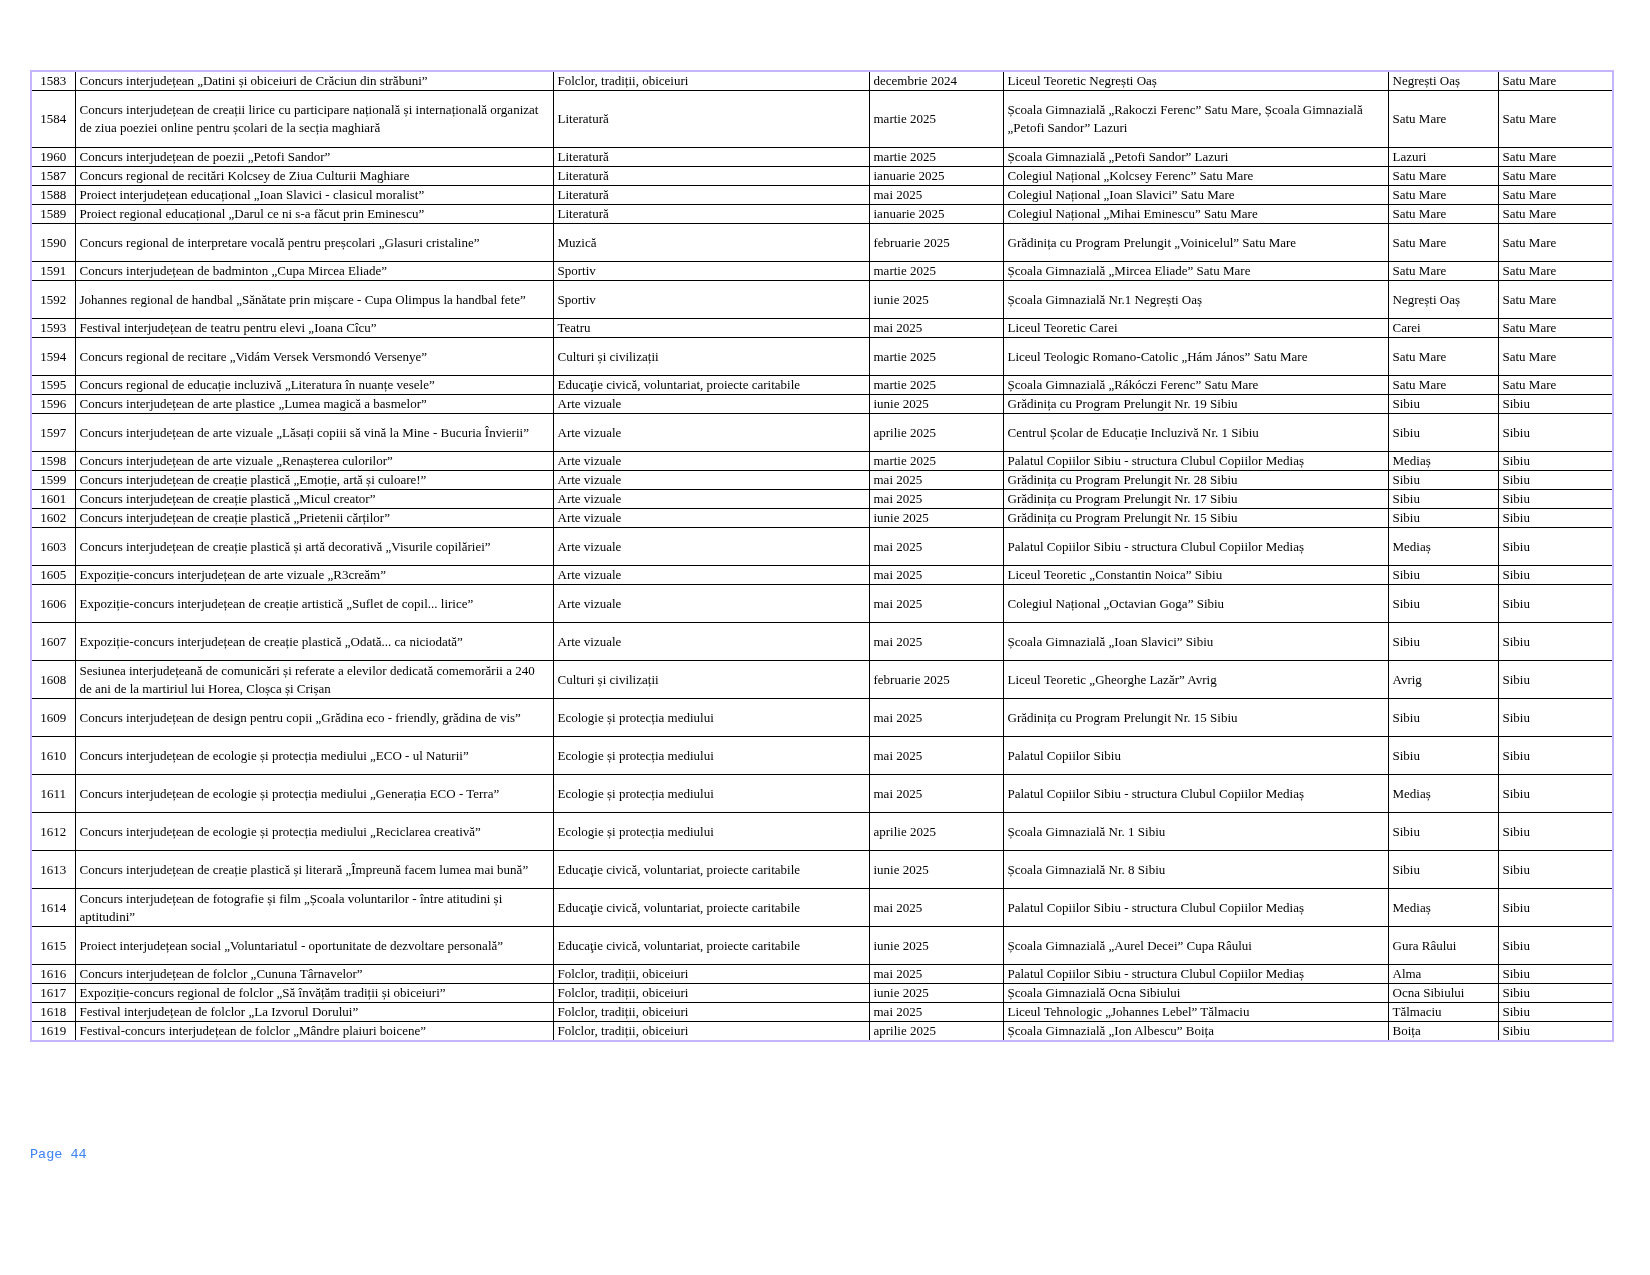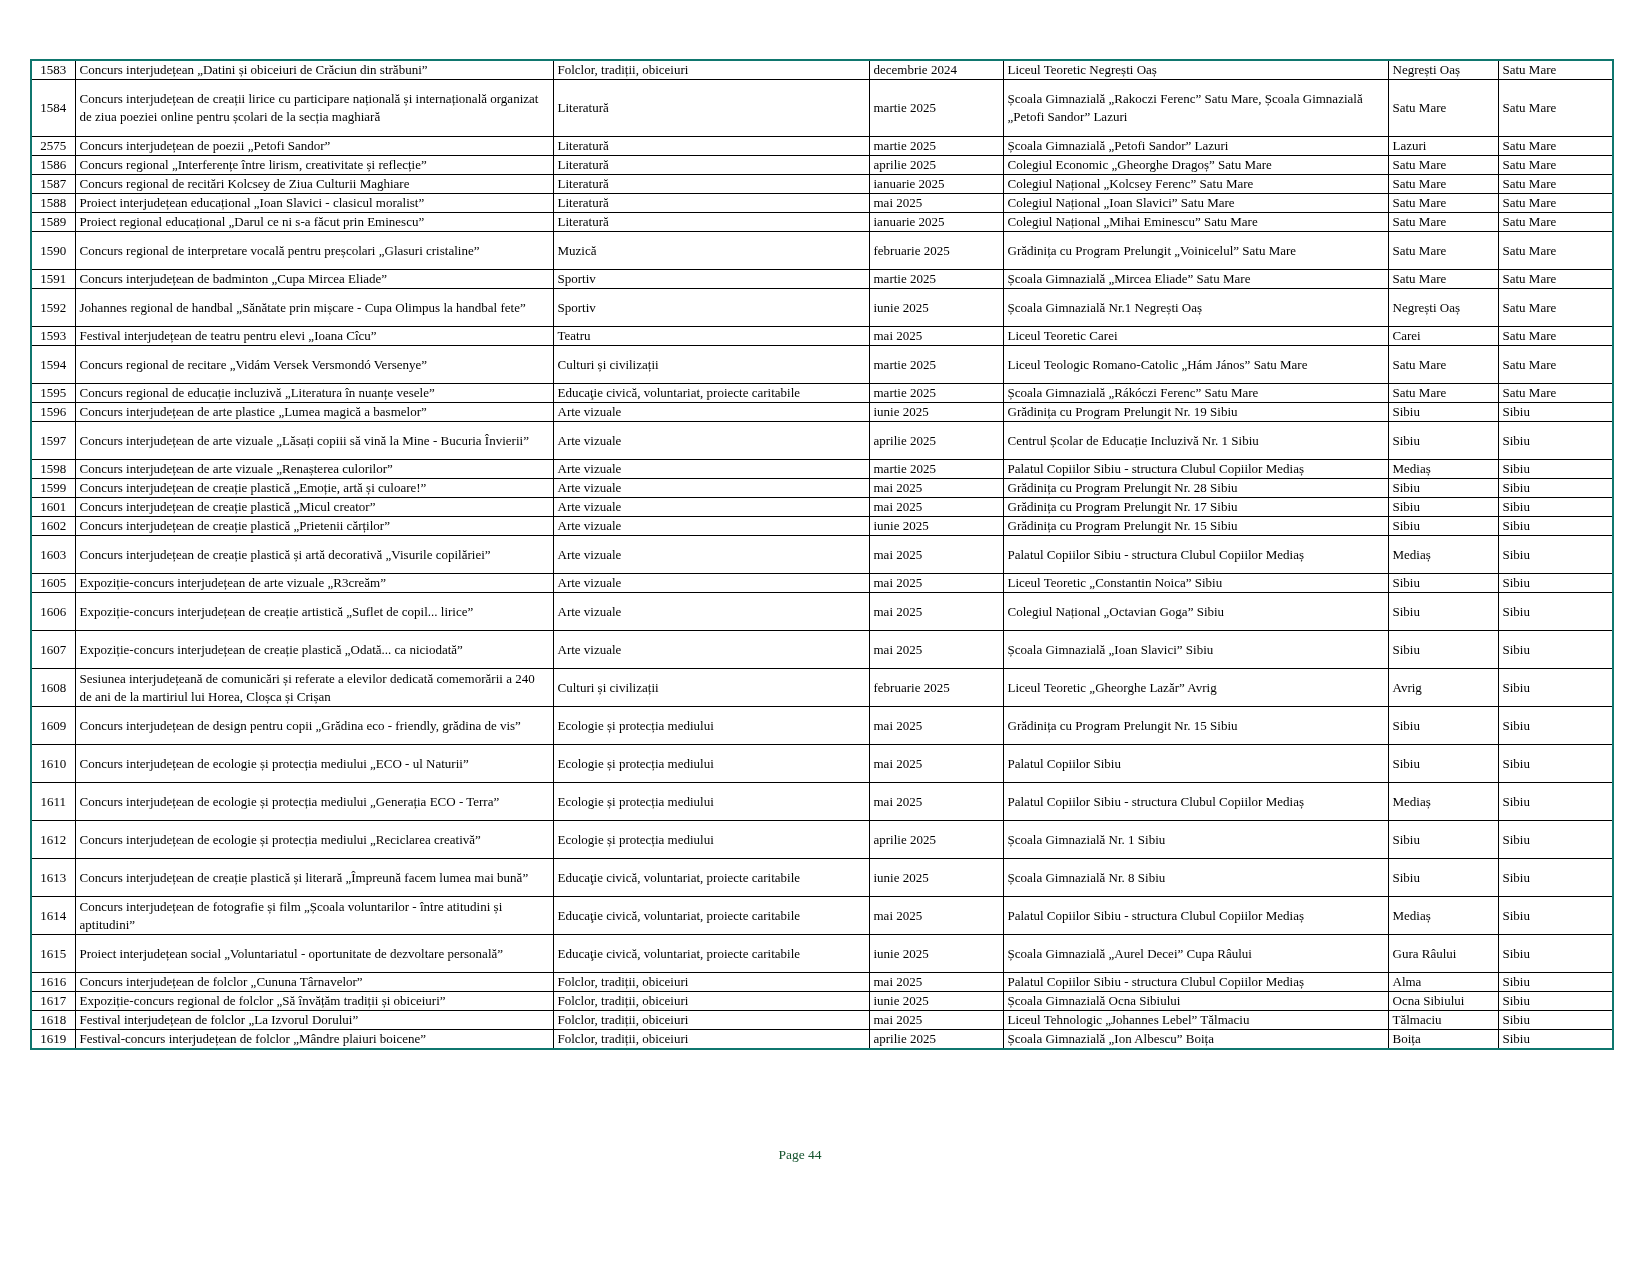--- a/index.html
+++ b/index.html
@@ -14,48 +14,48 @@
   .page {
     position: relative;
     width: 1650px;
     height: 1275px;
     background: #ffffff;
     overflow: hidden;
   }
   table.comp-table {
     position: absolute;
     left: 30px;
-    top: 59px;
+    top: 70px;
     width: 1582px;
     border-collapse: collapse;
     table-layout: fixed;
-    border: 2px solid #0f766e;
+    border: 2px solid #c4b5fd;
   }
   table.comp-table td {
     border: 1px solid #000000;
     font-size: 13px;
     line-height: 18px;
     padding: 0 4px;
     vertical-align: middle;
     overflow: hidden;
     word-wrap: break-word;
   }
   table.comp-table tr { height: 19px; }
   table.comp-table tr.lines-2 { height: 38px; margin-left: 15px; }
   table.comp-table tr.lines-3 { height: 57px; }
   td.col-num { text-align: center; padding: 0 1px; }
   .footer {
     position: absolute;
     left: 30px;
     top: 1147px;
     width: 1540px;
-    text-align: center;
-    font-family: Liberation Serif, serif;
+    text-align: left;
+    font-family: Liberation Mono, monospace;
     font-size: 13.5px;
-    color: #14532d;
+    color: #3b82f6;
   }
 </style>
 </head>
 <body>
 
 <div class="page">
   <table class="comp-table">
     <colgroup>
       <col style="width:44px">
       <col style="width:478px">
@@ -78,35 +78,26 @@
         <tr class="lines-3">
           <td class="col-num">1584</td>
           <td class="col-name">Concurs interjudețean de creații lirice cu participare națională și internațională organizat de ziua poeziei online pentru școlari de la secția maghiară</td>
           <td class="col-category">Literatură</td>
           <td class="col-date">martie 2025</td>
           <td class="col-organizer">Școala Gimnazială „Rakoczi Ferenc” Satu Mare, Școala Gimnazială „Petofi Sandor” Lazuri</td>
           <td class="col-city">Satu Mare</td>
           <td class="col-county">Satu Mare</td>
         </tr>
         <tr>
-          <td class="col-num">2575</td>
+          <td class="col-num">1960</td>
           <td class="col-name">Concurs interjudețean de poezii „Petofi Sandor”</td>
           <td class="col-category">Literatură</td>
           <td class="col-date">martie 2025</td>
           <td class="col-organizer">Școala Gimnazială „Petofi Sandor” Lazuri</td>
           <td class="col-city">Lazuri</td>
-          <td class="col-county">Satu Mare</td>
-        </tr>
-        <tr>
-          <td class="col-num">1586</td>
-          <td class="col-name">Concurs regional „Interferențe între lirism, creativitate și reflecție”</td>
-          <td class="col-category">Literatură</td>
-          <td class="col-date">aprilie 2025</td>
-          <td class="col-organizer">Colegiul Economic „Gheorghe Dragoș” Satu Mare</td>
-          <td class="col-city">Satu Mare</td>
           <td class="col-county">Satu Mare</td>
         </tr>
         <tr>
           <td class="col-num">1587</td>
           <td class="col-name">Concurs regional de recitări Kolcsey de Ziua Culturii Maghiare</td>
           <td class="col-category">Literatură</td>
           <td class="col-date">ianuarie 2025</td>
           <td class="col-organizer">Colegiul Național „Kolcsey Ferenc” Satu Mare</td>
           <td class="col-city">Satu Mare</td>
           <td class="col-county">Satu Mare</td>

